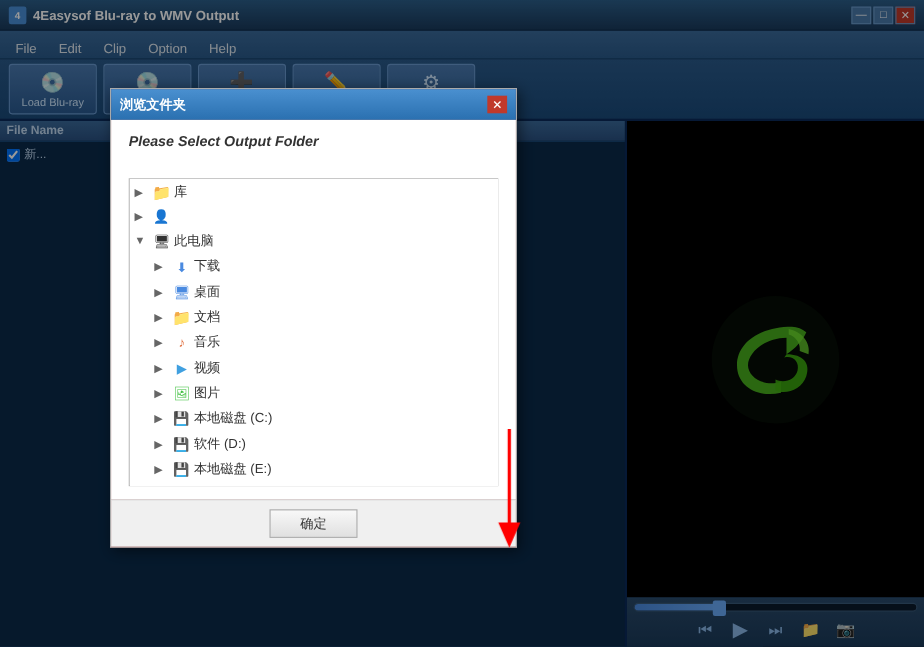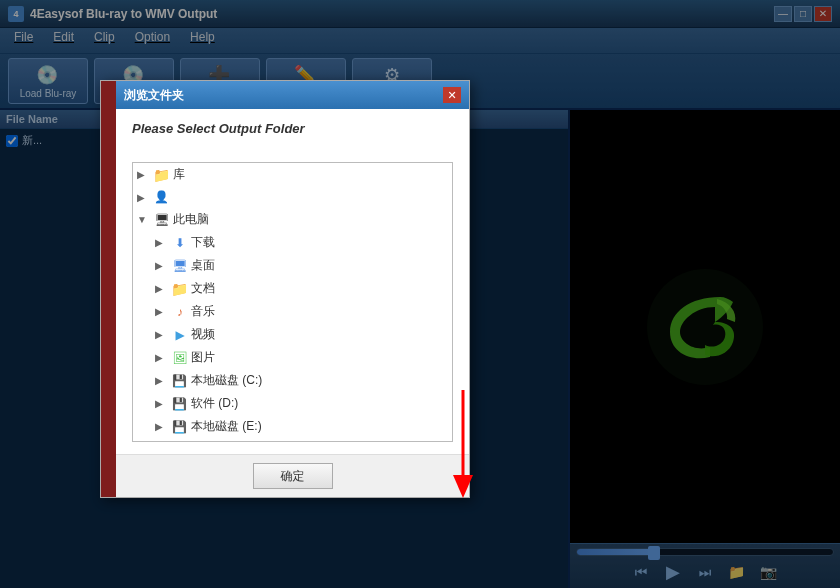--- a/index.html
+++ b/index.html
@@ -58,24 +58,23 @@
       justify-content: center;
       cursor: pointer;
     }
     .title-btn.close { background: #c0392b; }
 
     
     .menu-bar {
       background: linear-gradient(180deg, #3a6a9a 0%, #2a5a8a 100%);
       height: 26px;
       display: flex;
-      align-items: flex-start;
+      align-items: flex-end;
       padding: 0 4px;
       border-bottom: 1px solid #1a4a7a;
-      text-decoration: underline;
     }
     .menu-item {
       color: #e0e8f0;
       padding: 2px 10px;
       font-size: 12px;
       cursor: pointer;
       border-radius: 2px;
     }
 
     
@@ -222,21 +221,20 @@
       align-items: flex-start;
       justify-content: flex-start;
       padding-top: 80px;
       padding-left: 100px;
     }
     .dialog {
       width: 370px;
       background: #7f1d1d;
       border: 1px solid #aaa;
       box-shadow: 3px 3px 12px rgba(0,0,0,0.5);
-      padding-left: 15px;
     }
     .dialog-titlebar {
       background: linear-gradient(180deg, #4a90d0 0%, #2a70b0 100%);
       height: 28px;
       display: flex;
       align-items: center;
       justify-content: space-between;
       padding: 0 8px;
       color: #fff;
       font-size: 12px;

